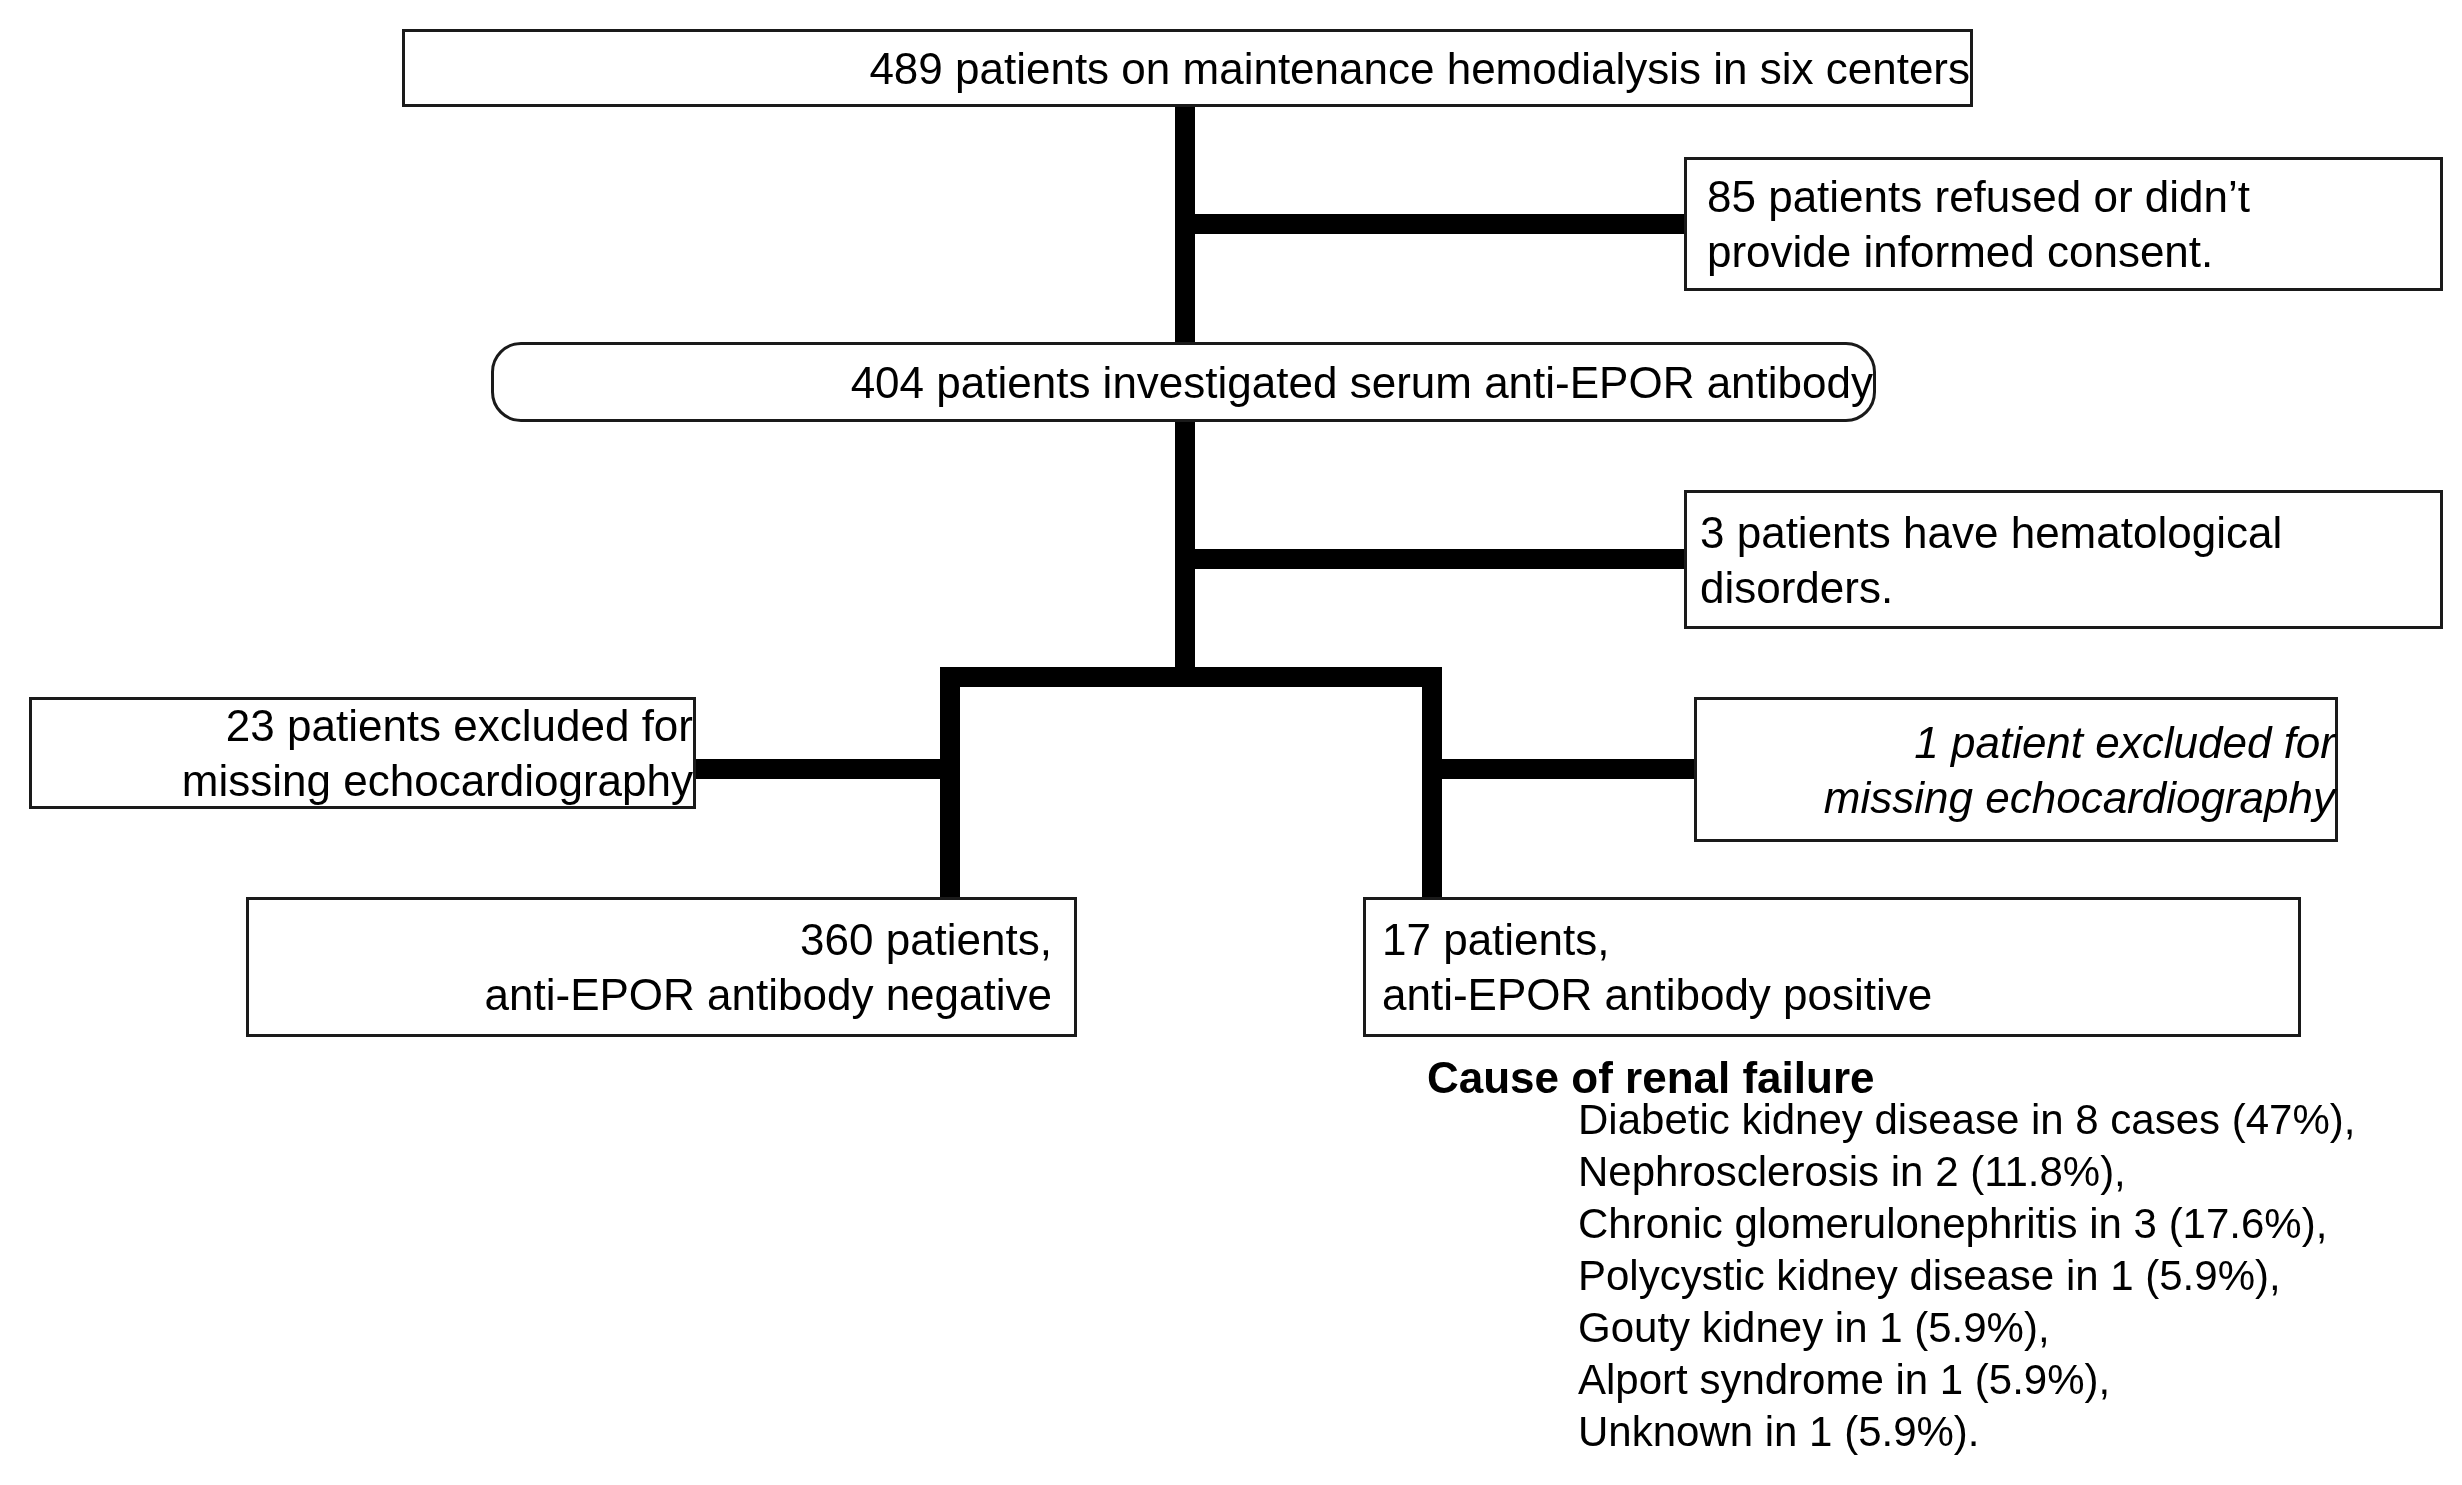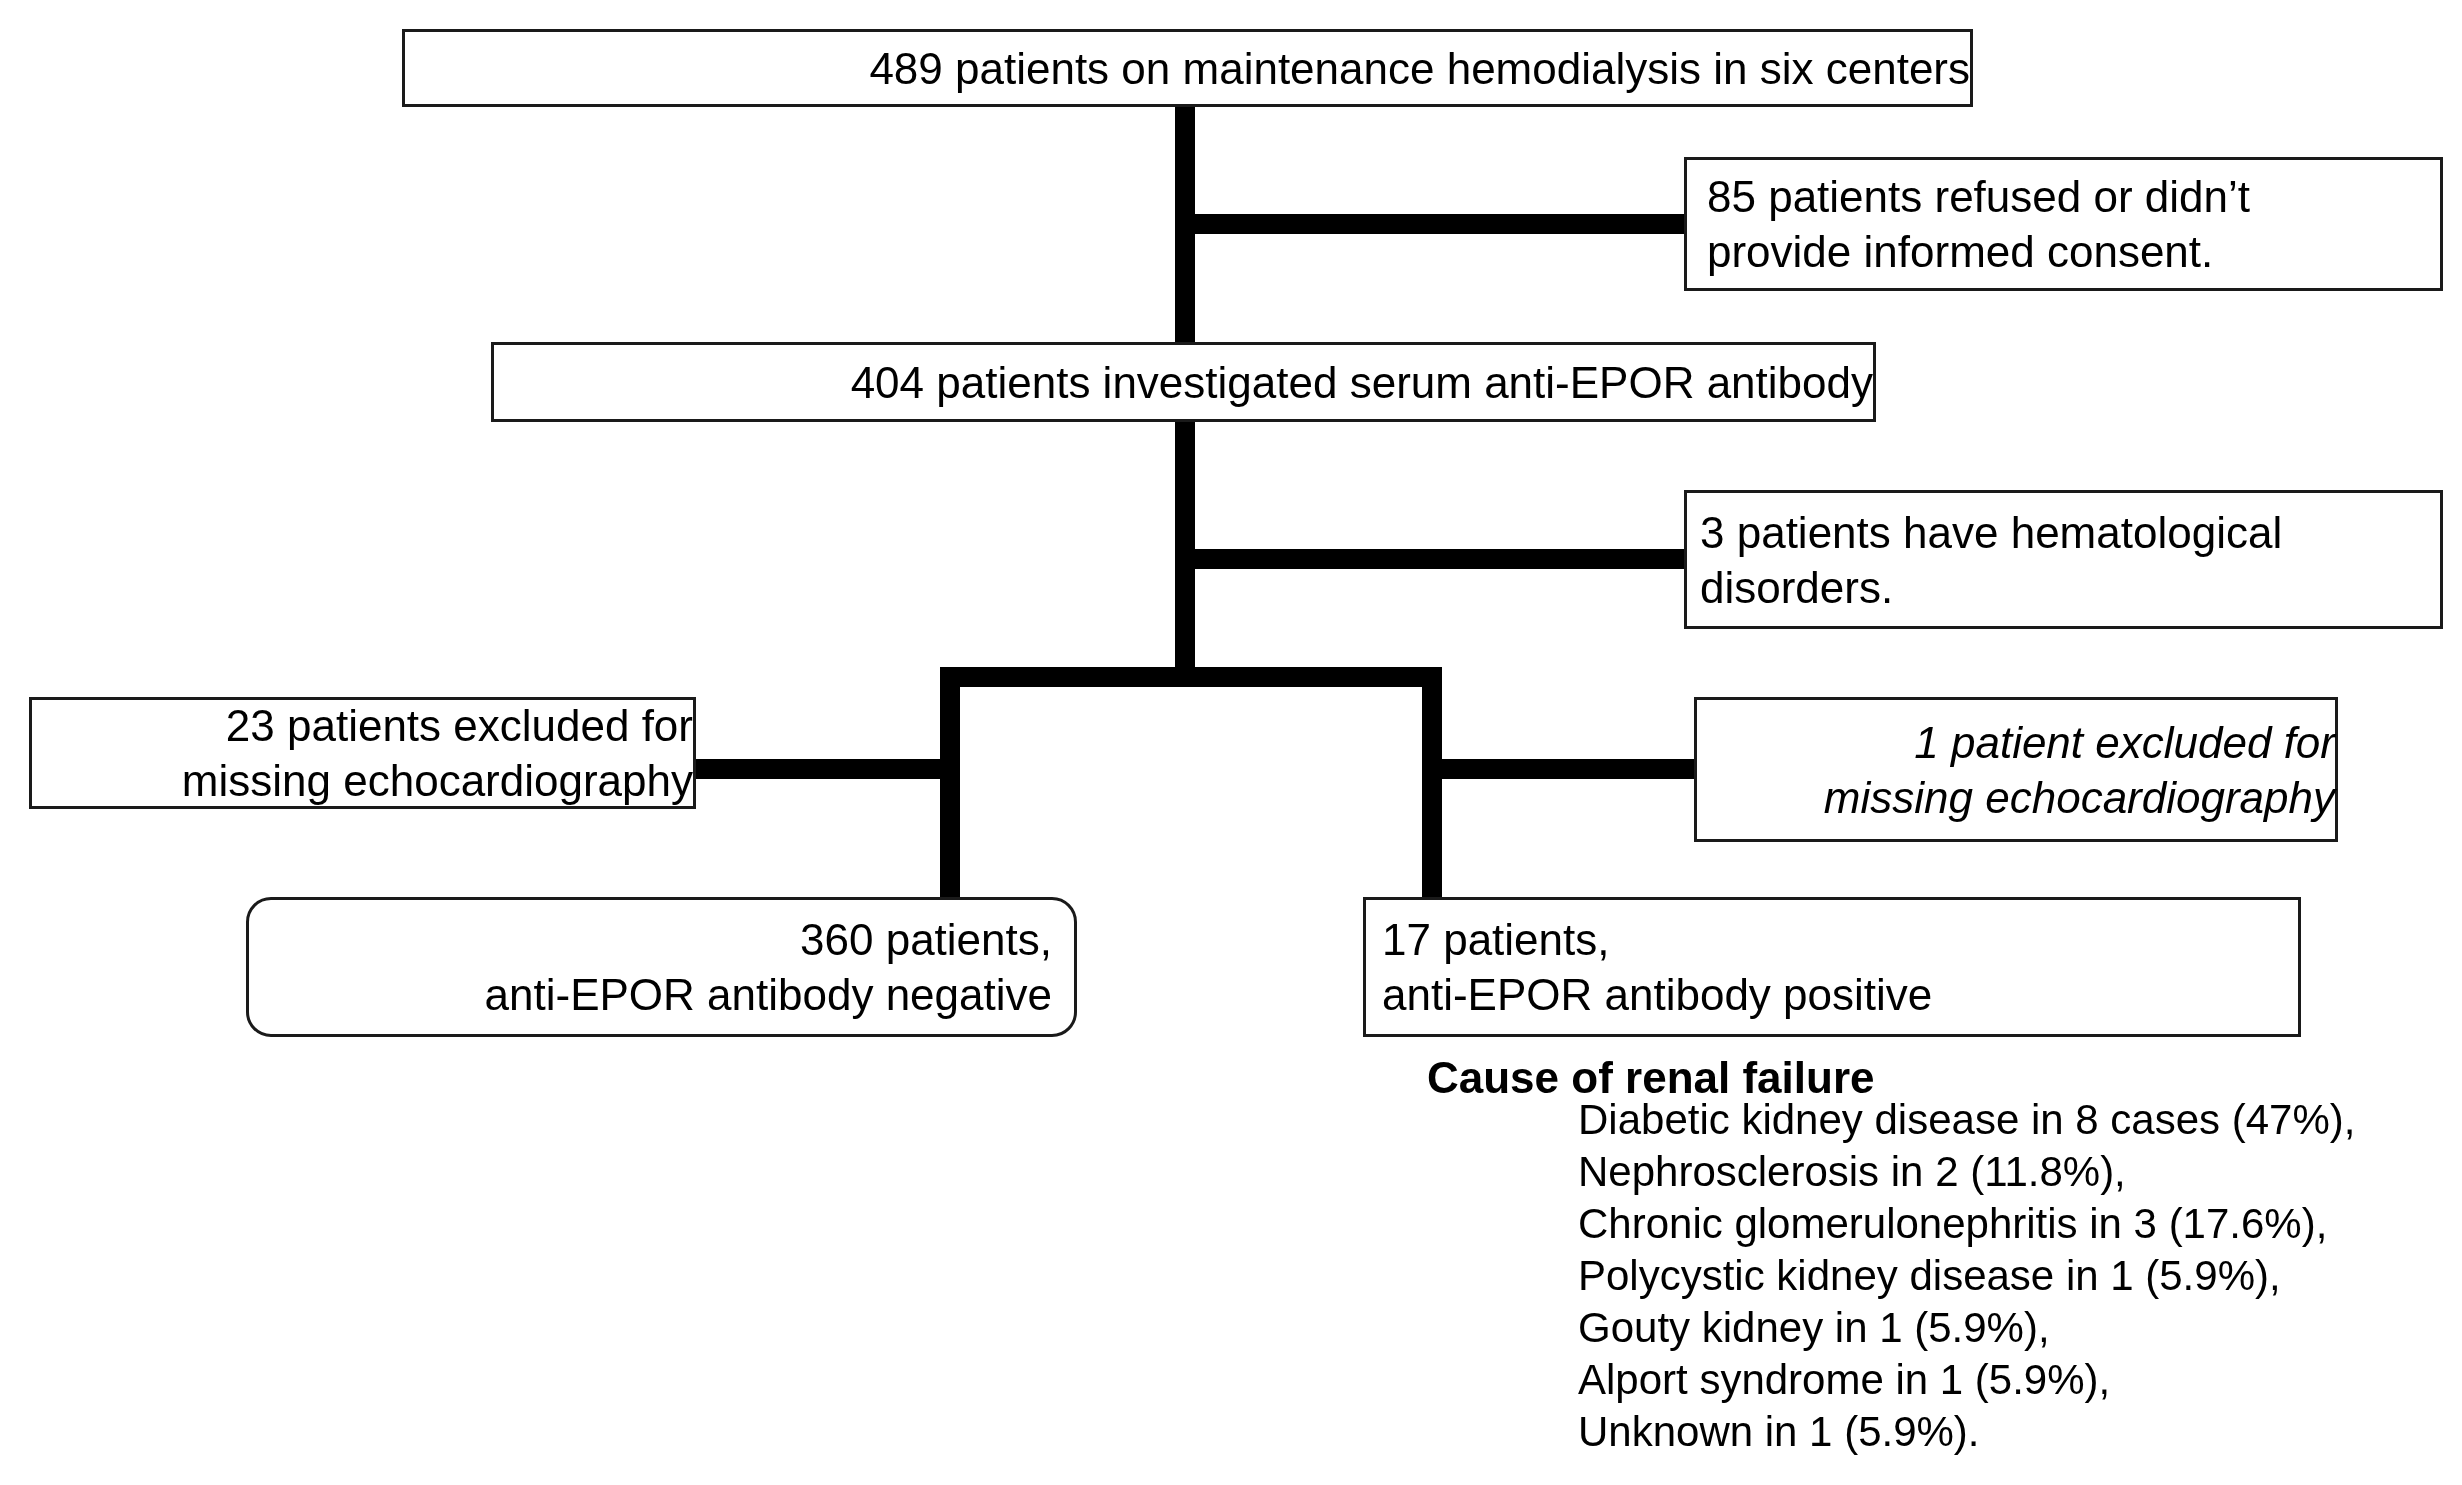--- a/index.html
+++ b/index.html
@@ -90,40 +90,40 @@
 
   <div class="box center" id="box-total" style="border-color: rgb(26, 26, 26);">
     <span>489 patients on maintenance hemodialysis in six centers</span>
   </div>
 
   <div class="box left" id="box-refused" style="border-color: rgb(26, 26, 26);">
     <span>85 patients refused or didn’t</span>
     <span>provide informed consent.</span>
   </div>
 
-  <div class="box center" id="box-investigated" style="border-color: rgb(26, 26, 26);">
+  <div class="box center" id="box-investigated" style="border-color: rgb(26, 26, 26); border-radius: 30px;">
     <span>404 patients investigated serum anti-EPOR antibody</span>
   </div>
 
   <div class="box left" id="box-hematological" style="border-color: rgb(26, 26, 26);">
     <span>3 patients have hematological</span>
     <span>disorders.</span>
   </div>
 
   <div class="box center" id="box-excl-left" style="border-color: rgb(26, 26, 26);">
     <span>23 patients excluded for</span>
     <span>missing echocardiography</span>
   </div>
 
   <div class="box center" id="box-excl-right" style="border-color: rgb(26, 26, 26);">
     <span>1 patient excluded for</span>
     <span>missing echocardiography</span>
   </div>
 
-  <div class="box right" id="box-negative" style="border-color: rgb(26, 26, 26); border-radius: 25px;">
+  <div class="box right" id="box-negative" style="border-color: rgb(26, 26, 26);">
     <span>360 patients,</span>
     <span>anti-EPOR antibody negative</span>
   </div>
 
   <div class="box left" id="box-positive" style="border-color: rgb(26, 26, 26);">
     <span>17 patients,</span>
     <span>anti-EPOR antibody positive</span>
   </div>
 
   <div class="cause-heading">Cause of renal failure</div>

